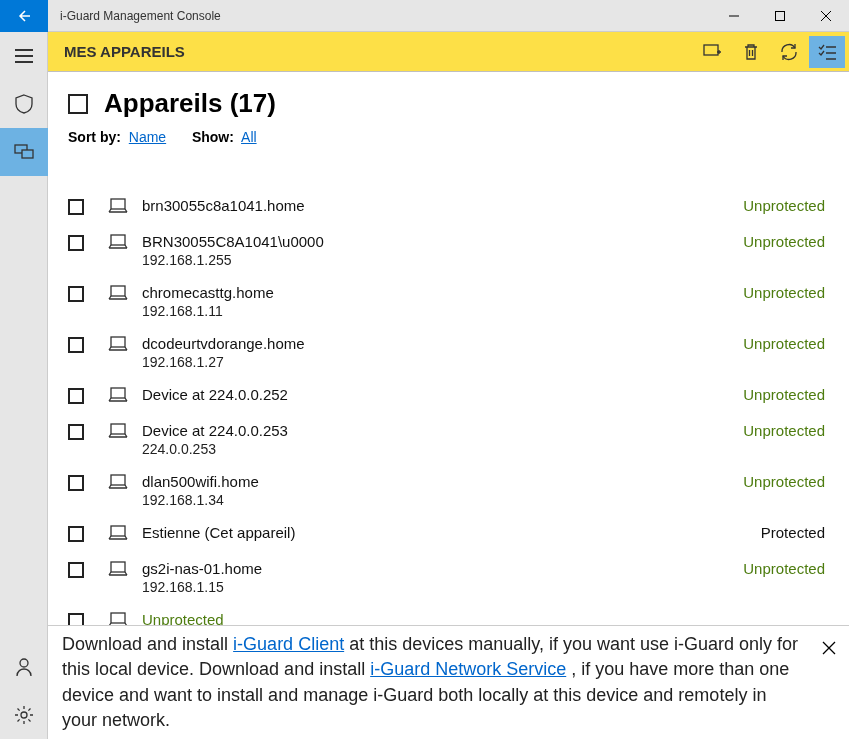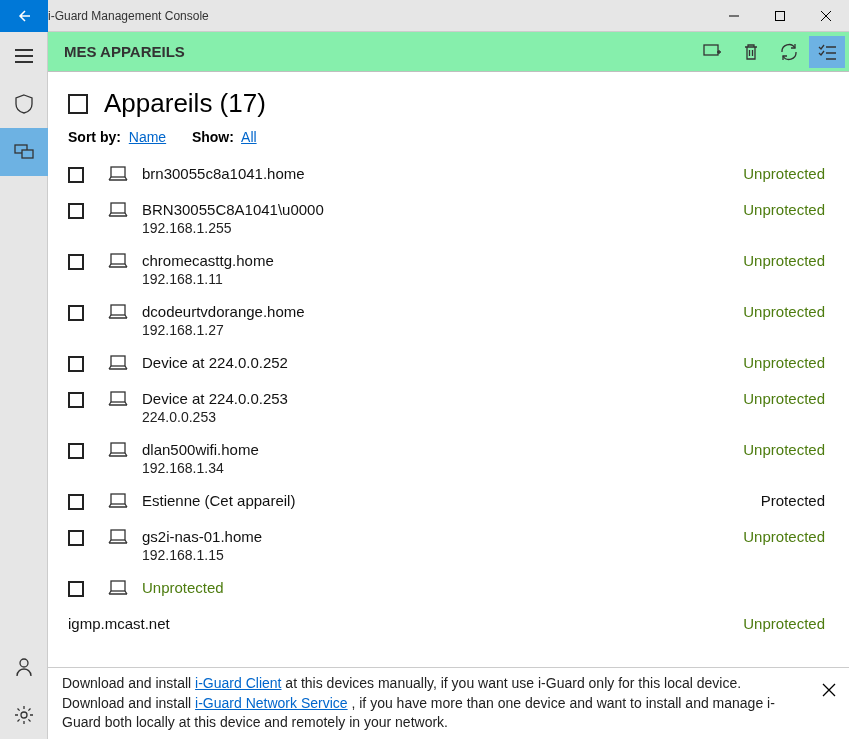--- a/index.html
+++ b/index.html
@@ -25,20 +25,21 @@
   .titlebar .back {
     width: 48px;
     height: 32px;
     background: #0078d7;
     display: flex;
     align-items: center;
     justify-content: center;
     color: #fff;
   }
   .titlebar .title {
+    padding-left: 12px;
     font-size: 12px;
     color: #333;
     flex: 1;
   }
   .titlebar .winbtns { display:flex; }
   .titlebar .winbtn {
     width: 46px;
     height: 32px;
     display:flex;
     align-items:center;
@@ -72,21 +73,21 @@
   .leftnav .spacer { flex:1; }
   .content {
     flex:1;
     display:flex;
     flex-direction: column;
     overflow:hidden;
   }
   
   .toolbar {
     height: 40px;
-    background: #86efac;
+    background: #fde047;
     border-bottom: 1px solid #bfbfbf;
     display:flex;
     align-items:center;
     padding: 0 4px 0 16px;
   }
   .toolbar .section-title {
     font-size: 15px;
     font-weight: 600;
     color: #333;
   }
@@ -106,34 +107,35 @@
     align-items:center;
     gap: 16px;
   }
   .heading .cb-big {
     width: 20px;
     height: 20px;
     border: 2px solid #222;
   }
   .heading h1 {
     font-size: 26px;
-    font-weight: 400;
+    font-weight: 700;
   }
   .sortrow {
     padding: 6px 20px 12px 20px;
     font-size: 14px;
   }
   .sortrow .lbl { font-weight:600; margin-right:4px;}
   .sortrow a { color:#0066cc; text-decoration: underline;}
   .sortrow .gap { display:inline-block; width:18px;}
   
   .listwrap {
     flex:1;
     overflow-y: scroll;
     padding: 0 8px 0 20px;
+    margin-top: 32px;
   }
   .device-row {
     display:flex;
     align-items:flex-start;
     padding: 8px 10px 8px 0;
   }
   .device-row .cb {
     width: 16px;
     height: 16px;
     border: 2px solid #222;
@@ -159,21 +161,21 @@
     font-size: 15px;
     padding-top: 0px;
     padding-right: 6px;
   }
   .status.unprotected { color: #4d7c0f; }
   .status.protected { color: #111; }
   
   .footer {
     border-top: 1px solid #ccc;
     padding: 6px 10px 6px 14px;
-    font-size: 14px;
+    font-size: 18px;
     display:flex;
     align-items:flex-start;
     gap:16px;
     color:#222;
     line-height:1.4;
   }
   .footer .msg { flex:1; }
   .footer a { color:#0066cc; text-decoration: underline;}
   .footer .close {
     width: 20px;

